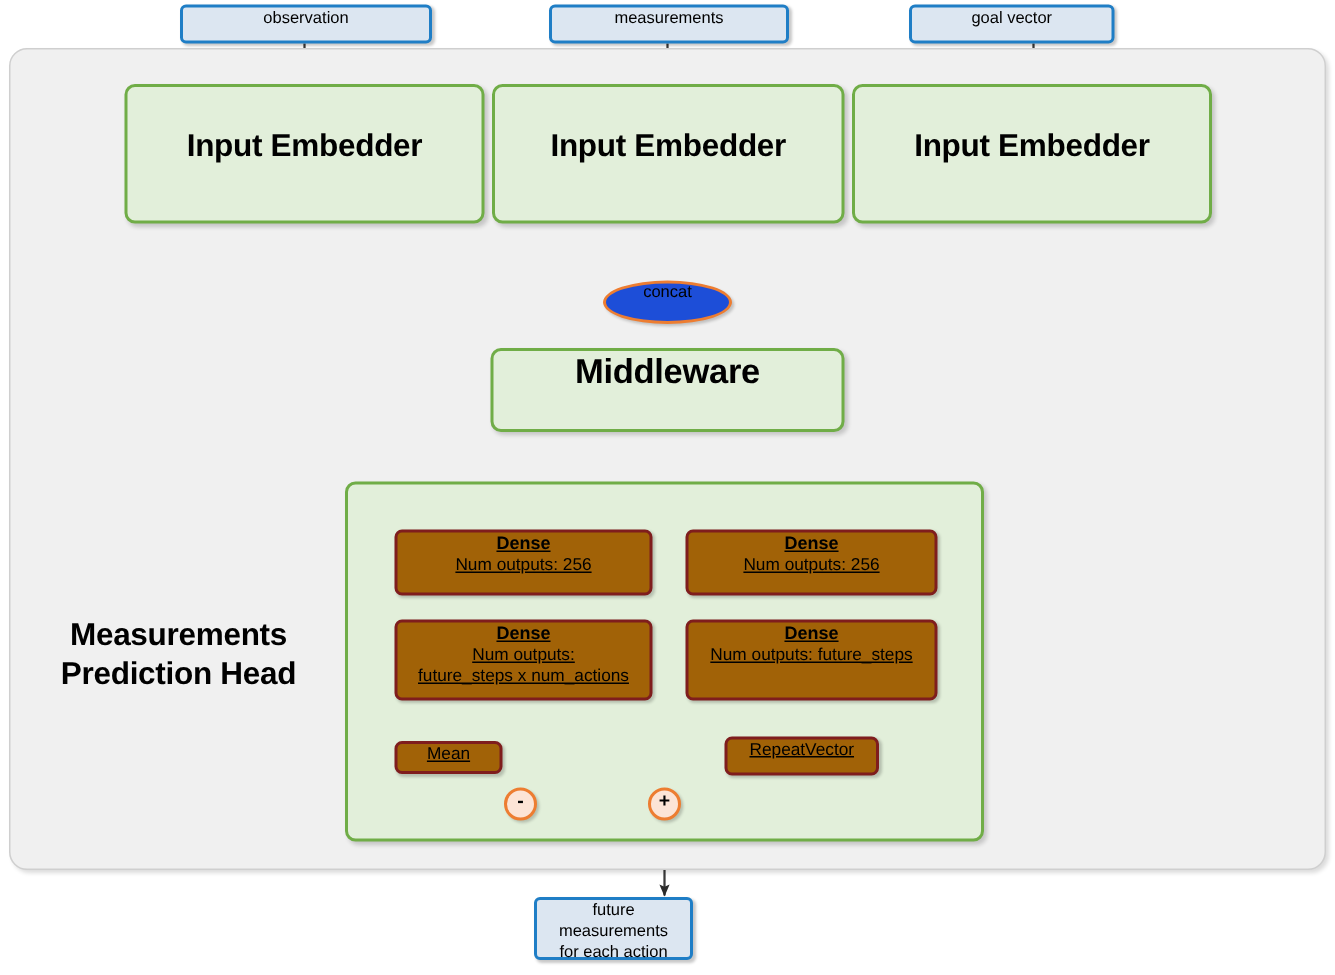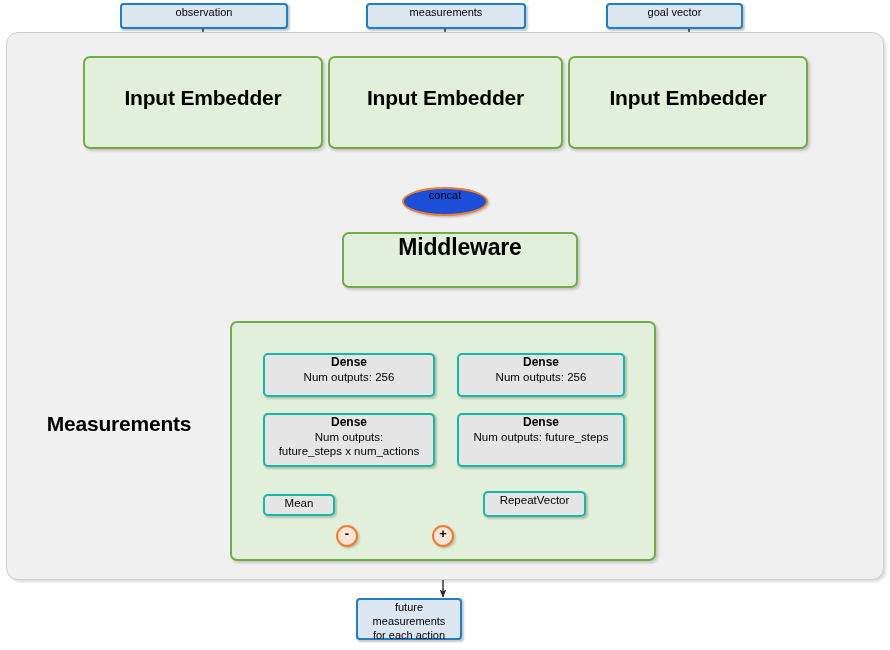--- a/index.html
+++ b/index.html
@@ -60,27 +60,28 @@
     letter-spacing: -0.2px;
     margin-top: 28px;
   }
   .middleware-label {
     font-size: 23px;
     font-weight: bold;
     letter-spacing: -0.2px;
   }
   
   .orange-box {
-    background: #e5e5e5;
-    border: 2px solid #14b8a6;
+    background: #a16207;
+    border: 2px solid #7f1d1d;
     border-radius: 5px;
     box-shadow: 1.5px 1.5px 2px rgba(0,0,0,0.2);
     font-size: 11.5px;
     line-height: 14.5px;
     padding: 0 3px;
+    text-decoration: underline;
   }
   .orange-box .ttl {
     font-weight: bold;
     font-size: 12px;
   }
   .orange-box .sub {
     font-weight: normal;
   }
   
   .ellipse {
@@ -178,28 +179,29 @@
   <span class="embedder-label">Input Embedder</span>
 </div>
 <div class="node green-box" style="left:568px; top:56px; width:240px; height:93px;">
   <span class="embedder-label">Input Embedder</span>
 </div>
 
 <div class="node ellipse" style="left:402px; top:187px; width:86px; height:29px;">
   <span>concat</span>
 </div>
 
-<div class="node green-box" style="left:342px; top:232px; width:236px; height:56px;">
+<div class="node green-box" style="left:327px; top:232px; width:236px; height:56px;">
   <span class="middleware-label">Middleware</span>
 </div>
 
 <div class="node green-box" style="left:230px; top:321px; width:426px; height:240px;"></div>
 
 <div class="node" style="left:16px; top:411px; width:206px; height:60px;">
   <span class="head-title">Measurements</span>
+  <span class="head-title">Prediction Head</span>
 </div>
 
 <div class="node orange-box" style="left:263px; top:353px; width:172px; height:44px;">
   <span class="ttl">Dense</span>
   <span class="sub">Num outputs: 256</span>
 </div>
 
 <div class="node orange-box" style="left:263px; top:413px; width:172px; height:54px;">
   <span class="ttl">Dense</span>
   <span class="sub">Num outputs:</span>

